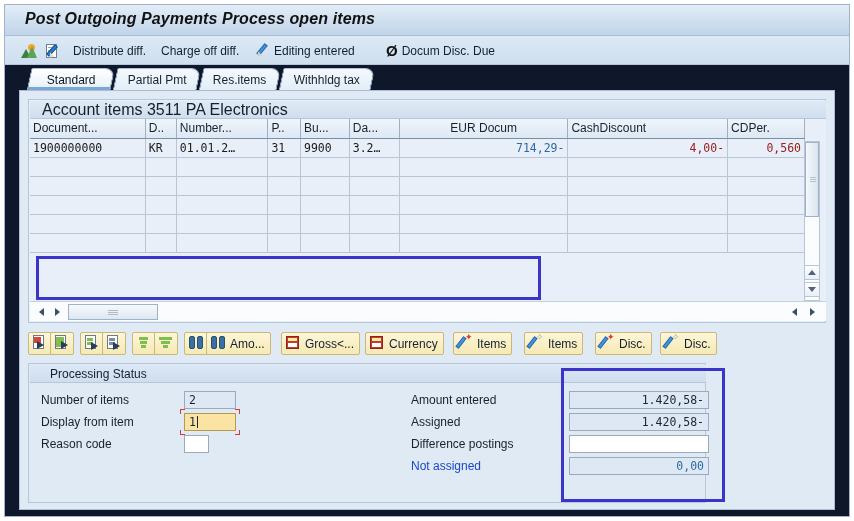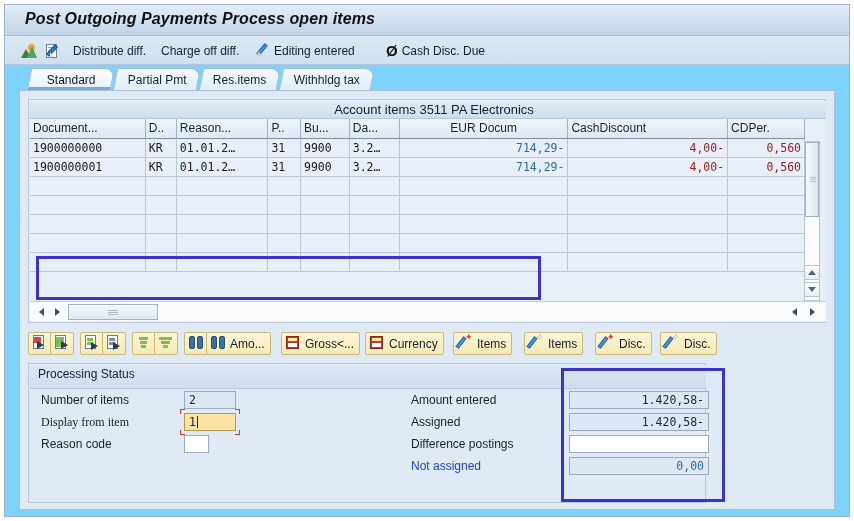--- a/index.html
+++ b/index.html
@@ -16,21 +16,21 @@
     position: relative;
     width: 854px; height: 521px;
     background: #ffffff;
   }
 
   
   .win {
     position: absolute;
     left: 4px; top: 4px;
     width: 846px; height: 513px;
-    background: #7dd3fc;
+    background: #0f172a;
     border: 1px solid #9fb4cc;
   }
 
   
   .titlebar {
     position: absolute; left: 0; top: 0;
     width: 844px; height: 31px;
     background: linear-gradient(to bottom, #e3edf7 0%, #cfdfef 55%, #c1d4e8 100%);
     border-bottom: 1px solid #a9bed4;
   }
@@ -158,24 +158,23 @@
   .grp-items {
     position:absolute; left:8px; top:8px;
     width: 798px; height: 224px;
     background:#e7eff8;
     border:1px solid #b6c7da;
   }
   .grp-title {
     position:absolute; left:1px; top:1px;
     width:796px; height:18px;
     background: linear-gradient(to bottom,#dfeaf6 0%, #cfdeee 100%);
-    font-size:13px; color:#14202e;
+    font-size:16px; color:#14202e;
     padding-left:12px; line-height:18px;
     border-bottom:1px solid #b6c7da;
-    text-align:center;
   }
 
   
   .tblwrap {
     position:absolute; left:1px; top:19px;
     width:796px; height:183px;
     background:#e8eff8;
   }
   table.grid {
     border-collapse: collapse;
@@ -321,24 +320,24 @@
   .gi .wtip.off::before { content:"✧"; position:absolute; color:#97a3b2; font-size:9px; line-height:5px; }
 
   
   .grp-status {
     position:absolute; left:8px; top:272px;
     width:678px; height:140px;
     background:#dfeaf5;
     border:1px solid #b6c7da;
   }
   .grp-status .grp-title2 {
-    position:absolute; left:1px; top:1px; width:676px; height:24px;
+    position:absolute; left:1px; top:1px; width:676px; height:18px;
     background: linear-gradient(to bottom,#dbe7f4 0%, #cfdeee 100%);
     border-bottom:1px solid #b6c7da;
-    padding-left:8px; line-height:18px; font-size:12px; color:#14202e;
+    padding-left:20px; line-height:18px; font-size:12px; color:#14202e;
   }
   .fld-label {
     position:absolute; font-size:12px; color:#17212d; white-space:nowrap;
   }
   .fld-label.link { color:#1b47c4; }
   .fld {
     position:absolute; height:18px;
     border:1px solid #9aaabd;
     background:#dde8f4;
     font-family:"DejaVu Sans Mono", monospace;
@@ -411,21 +410,21 @@
       <div class="tb-item" style="left:250px;">
         <span class="ico ico-pencil">
           <span class="body"></span>
             <span class="nib"></span>
         </span>
         <span class="lbl">Editing entered</span>
       </div>
 
       <div class="tb-item" style="left:381px;">
         <span class="glyph-slash">Ø</span>
-        <span class="lbl">Cash Disc. Due</span>
+        <span class="lbl">Docum Disc. Due</span>
       </div>
     </div>
 
     <div class="tabstrip">
       <div class="tab sel tab-skew" style="left:10px; width:84px;">
         <span>Standard</span>
       </div>
       <div class="tab tab-skew" style="left:96px; width:84px;">
         <span>Partial Pmt</span>
       </div>
@@ -458,21 +457,21 @@
                 <col style="width:33px">
                 <col style="width:34px">
               <col style="width:114px">
                 <col style="width:108px">
                 <col style="width:52px">
             </colgroup>
             <thead>
               <tr>
                 <th class="left">Document...</th>
                 <th class="left">D..</th>
-                <th class="left">Reason...</th>
+                <th class="left">Number...</th>
                 <th class="left">P..</th>
                 <th class="left">Bu...</th>
                 <th class="left">Da...</th>
                 <th class="center">EUR Docum</th>
                 <th class="left">CashDiscount</th>
                 <th class="left">CDPer.</th>
               </tr>
             </thead>
             <tbody id="grid-body">
                 <tr>
@@ -480,31 +479,20 @@
                   <td>KR</td>
                   <td>01.01.2…</td>
                   <td>31</td>
                   <td>9900</td>
                   <td>3.2…</td>
                   <td class="r blue">714,29-</td>
                   <td class="r red white">4,00-</td>
                   <td class="r red">0,560</td>
                 </tr>
                 <tr>
-                  <td>1900000001</td>
-                  <td>KR</td>
-                  <td>01.01.2…</td>
-                  <td>31</td>
-                  <td>9900</td>
-                  <td>3.2…</td>
-                  <td class="r blue">714,29-</td>
-                  <td class="r red white">4,00-</td>
-                  <td class="r red">0,560</td>
-                </tr>
-                <tr>
                   <td class="empty">&nbsp;</td>
                   <td class="empty">&nbsp;</td>
                   <td class="empty">&nbsp;</td>
                   <td class="empty">&nbsp;</td>
                   <td class="empty">&nbsp;</td>
                   <td class="empty">&nbsp;</td>
                   <td class="empty">&nbsp;</td>
                   <td class="empty">&nbsp;</td>
                   <td class="empty">&nbsp;</td>
                 </tr>
@@ -642,21 +630,21 @@
         </div>
 
       <div class="grp-status">
         <div class="grp-title2">Processing Status</div>
 
         <div class="fld-label" style="left:12px; top:29px;">Number of items</div>
         <div class="fld" style="left:155px; top:27px; width:52px;">
           <span>2</span>
         </div>
 
-        <div class="fld-label" style="left:12px; top:51px;font-family:Liberation Serif, serif;">Display from item</div>
+        <div class="fld-label" style="left:12px; top:51px;">Display from item</div>
         <div class="fld focus" style="left:155px; top:49px; width:52px;">
           <span>1</span>
             <span class="caret"></span>
         </div>
         <div class="focus-marks" style="left:151px; top:45px; width:60px; height:26px;">
           <span style="left:0; top:0; border-right:none; border-bottom:none;"></span>
           <span style="right:0; top:0; border-left:none; border-bottom:none;"></span>
           <span style="left:0; bottom:0; border-right:none; border-top:none;"></span>
           <span style="right:0; bottom:0; border-left:none; border-top:none;"></span>
         </div>

